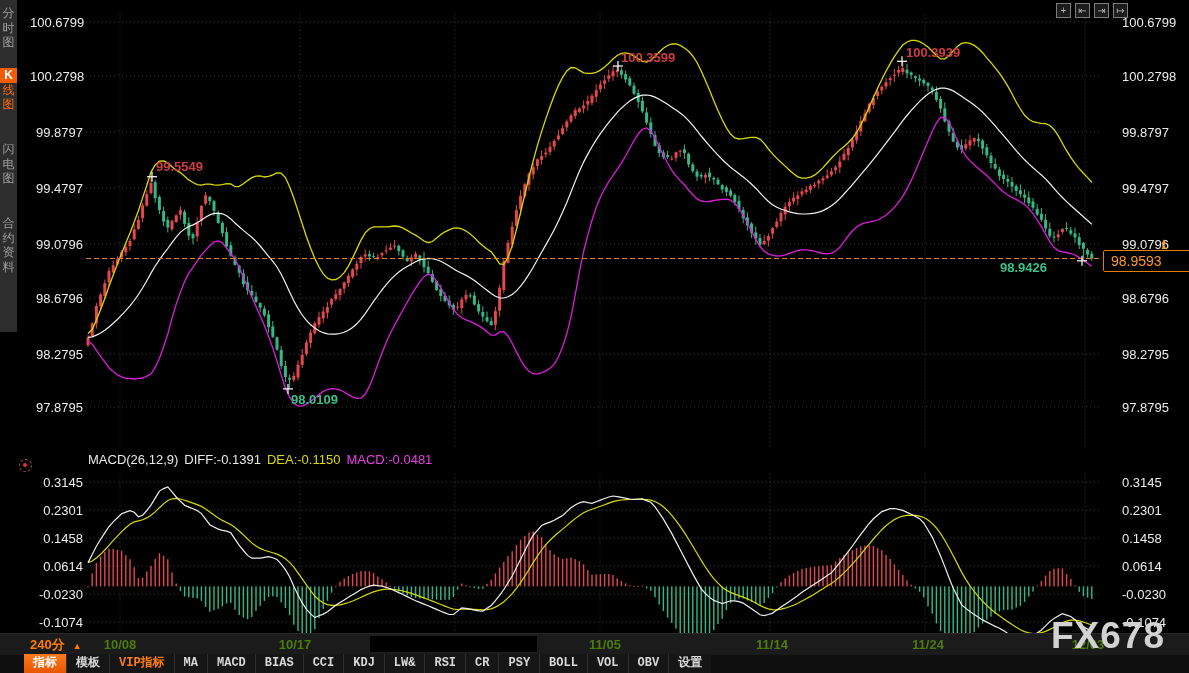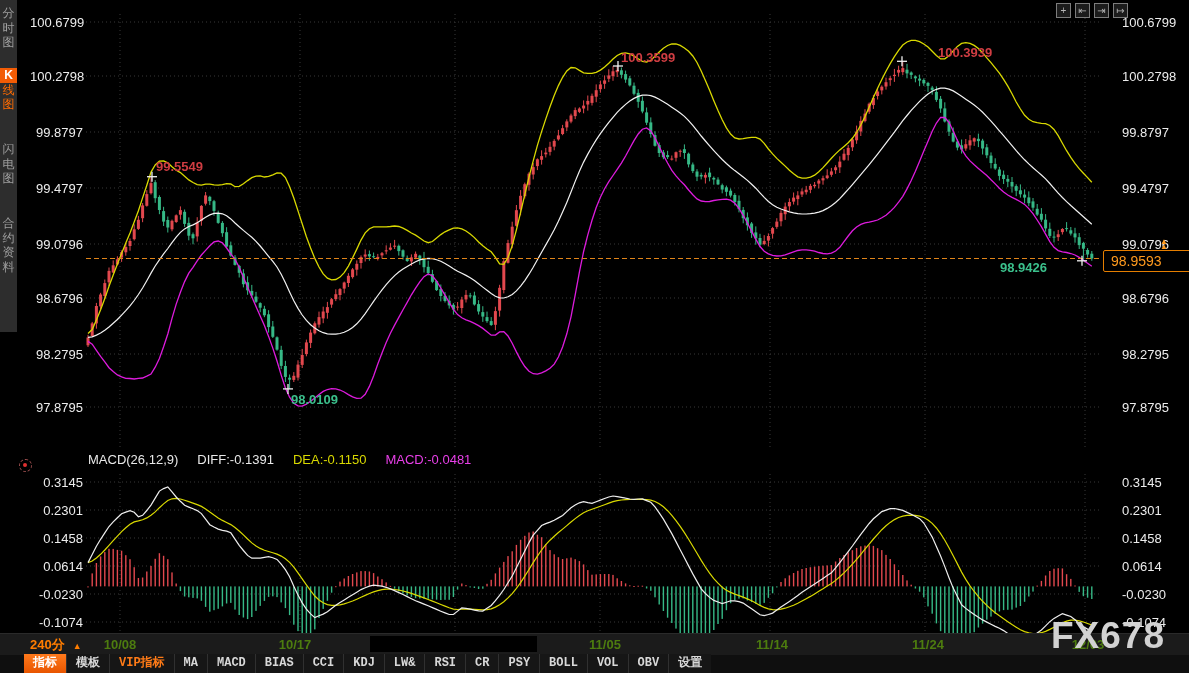--- a/index.html
+++ b/index.html
@@ -26,21 +26,21 @@
   .tool{width:13px;height:13px;border:1px solid #7d7d7d;background:#1c1c1c;color:#b5b5b5;
         font-size:10px;line-height:13px;text-align:center;cursor:pointer;}
   
   #labels{position:absolute;left:0;top:0;width:1189px;height:673px;z-index:10;pointer-events:none;}
   .axis-label{position:absolute;color:#ececec;font-size:13px;transform:translateY(-50%);white-space:nowrap;}
   .axis-left{left:30px;width:53px;text-align:right;}
   .axis-right{left:1122px;text-align:left;}
   .date-label{position:absolute;top:637px;transform:translateX(-50%);color:#4d7c0f;font-weight:bold;font-size:13px;}
   .marker-label{position:absolute;font-size:13px;font-weight:bold;white-space:nowrap;}
   
-  #macd-header{position:absolute;left:88px;top:452px;display:flex;gap:19px;z-index:15;white-space:nowrap;font-size:13px;}
+  #macd-header{position:absolute;left:88px;top:452px;display:flex;gap:6px;z-index:15;white-space:nowrap;font-size:13px;}
   #macd-header .t,#macd-header .diff{color:#e8e8e8;}
   #macd-header .dea{color:#d9d900;}
   #macd-header .macd{color:#e83fe8;}
   #target-ic{position:absolute;left:19px;top:459px;width:11px;height:11px;border:1px dashed #a05050;border-radius:50%;z-index:15;}
   #target-ic i{position:absolute;left:3px;top:3px;width:4px;height:4px;border-radius:50%;background:#e03030;}
   
   #price-box{position:absolute;left:1103px;top:250px;width:82px;height:20px;border:1px solid #e57e00;
              border-radius:2px;background:#000;color:#ff9a1e;font-size:14px;line-height:20px;
              padding-left:7px;z-index:20;}
   #box-arrows{position:absolute;left:1160px;top:239px;color:#ff9a1e;font-size:8px;line-height:5px;text-align:center;z-index:21;}
@@ -906,21 +906,21 @@
       <div class="axis-label axis-left" style="top: 622px;">-0.1074</div>
       <div class="axis-label axis-right" style="top: 622px;">-0.1074</div>
       <div class="date-label" style="left: 120px;">10/08</div>
       <div class="date-label" style="left: 295px;">10/17</div>
       <div class="date-label" style="left: 605px;">11/05</div>
       <div class="date-label" style="left: 772px;">11/14</div>
       <div class="date-label" style="left: 928px;">11/24</div>
       <div class="date-label" style="left: 1088px;">12/03</div>
       <div class="marker-label" style="left: 156px; top: 158.665px; color: rgb(207, 61, 66); text-align: center;">99.5549</div>
       <div class="marker-label" style="left: 621px; top: 49.9937px; color: rgb(207, 61, 66);">100.3599</div>
-      <div class="marker-label" style="left: 938px; top: 45.3194px; color: rgb(207, 61, 66);">100.3939</div>
+      <div class="marker-label" style="left: 906px; top: 45.3194px; color: rgb(207, 61, 66);">100.3939</div>
       <div class="marker-label" style="left: 291px; top: 391.935px; color: rgb(59, 192, 140);">98.0109</div>
       <div class="marker-label" style="left: 1000px; top: 259.845px; color: rgb(59, 192, 140);">98.9426</div>
     </div>
 
   <div id="target-ic">
       <i></i>
     </div>
   <div id="macd-header">
     <span class="t">MACD(26,12,9)</span>
     <span class="diff">DIFF:-0.1391</span>

